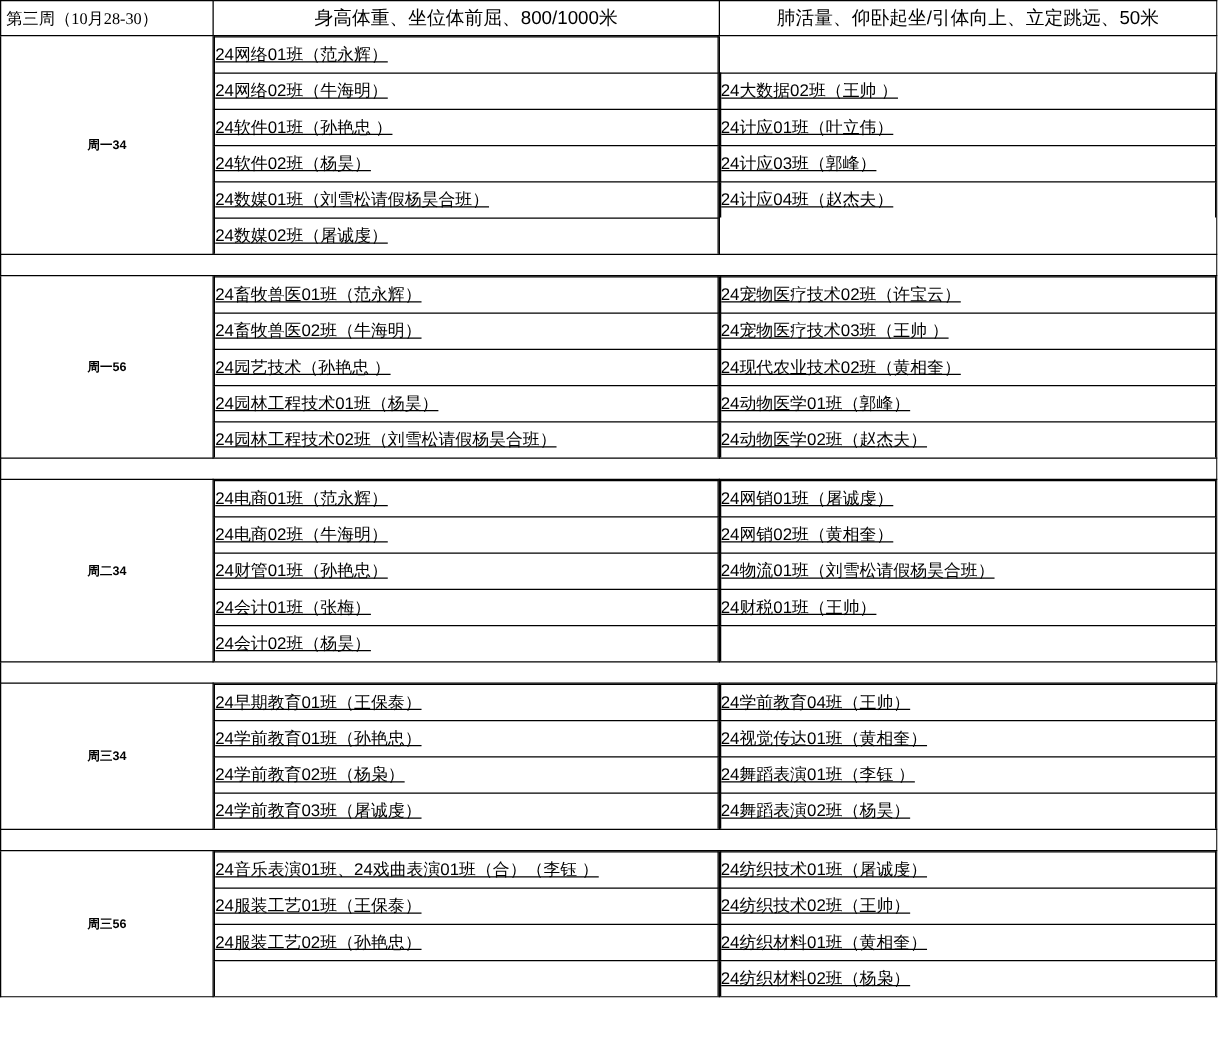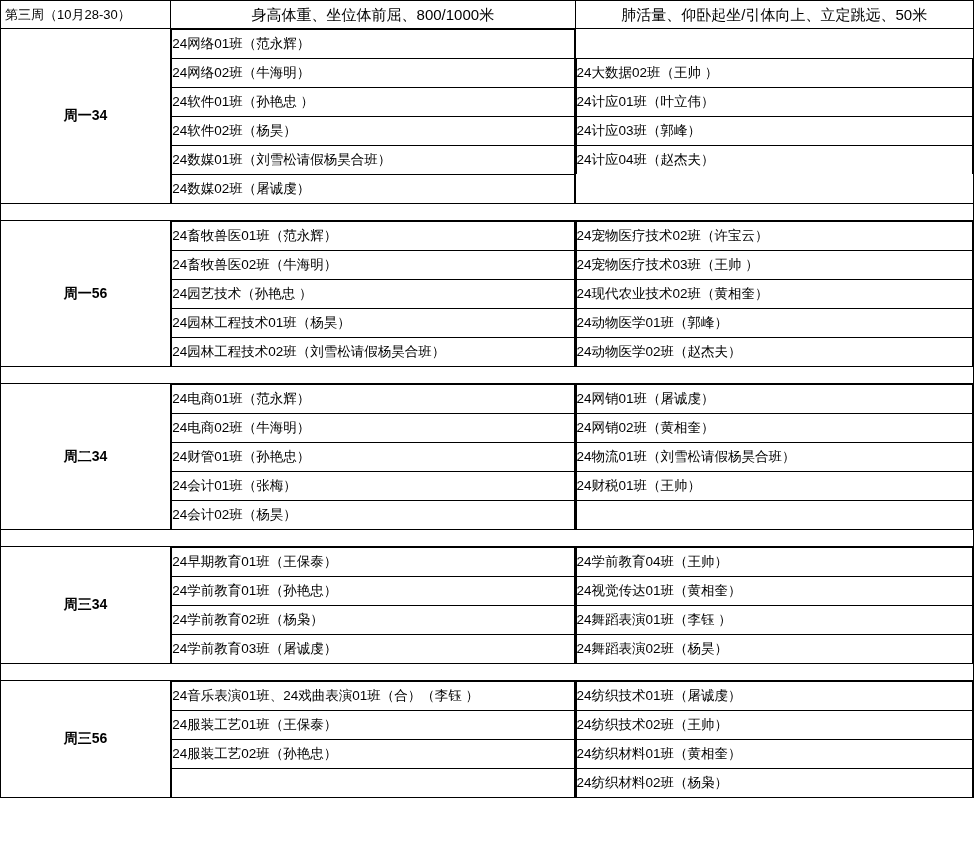--- a/index.html
+++ b/index.html
@@ -36,30 +36,32 @@
     font-size: 15px;
     height: 27px;
     line-height: 27px;
     white-space: nowrap;
   }
   .hdr td.hdr-week {
     font-size: 13px;
     padding-left: 4px;
     text-align: left;
     font-weight: normal;
+    font-family: Liberation Serif, serif;
   }
   .daycell {
     text-align: center;
-    font-size: 14px;
+    font-size: 10px;
     font-weight: bold;
   }
   .inner {
     border-collapse: collapse;
     width: 100%;
     table-layout: fixed;
+    text-decoration: underline;
   }
   .inner td {
     border: none;
     border-bottom: 1px solid #000000;
     height: 28px;
     line-height: 28px;
     font-size: 13.5px;
     padding: 0 0 0 6px;
     white-space: nowrap;
     overflow: hidden;

